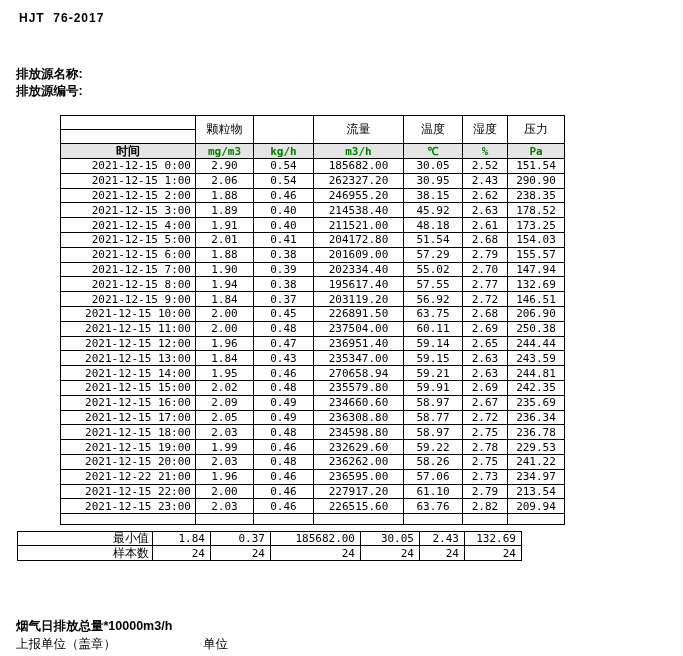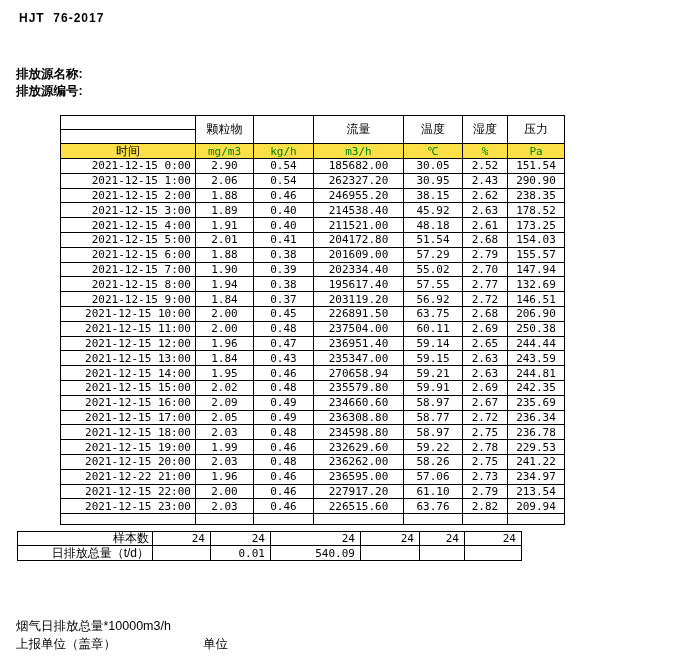--- a/index.html
+++ b/index.html
@@ -17,34 +17,34 @@
   table{border-collapse:collapse;table-layout:fixed;position:absolute;background:#fff;}
   td{border:1px solid #000;padding:0;overflow:hidden;white-space:nowrap;
      font-family:"DejaVu Sans Mono",monospace;font-size:11px;line-height:13px;}
 
   .main-table{left:17px;top:115px;margin-left:43px;}
   .summary-table{left:17px;top:531px;}
 
   tr.h1a td{height:13px;}
   tr.h1b td{height:13px;}
   td.ghdr{text-align:center;font-family:"Liberation Sans",sans-serif;font-size:12px;vertical-align:middle;}
-  tr.units td{background:#fde047;color:#008000;text-align:center;height:14px;font-size:11px;}
+  tr.units td{background:#e5e5e5;color:#008000;text-align:center;height:14px;font-size:11px;font-weight:bold;}
   tr.units td.time-hdr{color:#000;font-family:"Liberation Sans",sans-serif;font-size:12px;}
 
   tr.data-row td{height:13.8px;}
   tr.data-row td.c0{text-align:right;padding-right:4px;}
   tr.data-row td.c1,tr.data-row td.c2,tr.data-row td.c3,
   tr.data-row td.c4,tr.data-row td.c5,tr.data-row td.c6{text-align:center;}
   tr.empty-row td{height:10px;}
 
   tr.sum-row td{height:13.4px;}
   tr.sum-row td.lbl{text-align:right;padding-right:3px;font-family:"Liberation Sans",sans-serif;font-size:12px;}
   tr.sum-row td.val{text-align:right;padding-right:5px;}
 
-  .foot-note{position:absolute;left:16px;top:618px;font-size:12.5px;}
+  .foot-note{position:absolute;left:16px;top:618px;font-size:12.5px;font-weight:bold;}
   .foot-report{position:absolute;left:16px;top:636px;font-size:12.5px;}
   .foot-unit{position:absolute;left:203px;top:636px;font-size:12.5px;}
 </style>
 </head>
 <body>
 
 <div class="page">
 
   <div class="doc-code">HJT  76-2017</div>
   <div class="src-label src-name">排放源名称:</div>
@@ -317,36 +317,36 @@
       <col style="width:135px">
         <col style="width:58px">
         <col style="width:60px">
       <col style="width:90px">
         <col style="width:59px">
         <col style="width:45px">
         <col style="width:57px">
     </colgroup>
     <tbody id="summary-rows">
         <tr class="sum-row">
+          <td class="lbl">最小值</td>
+          <td class="val">1.84</td>
+          <td class="val">0.37</td>
+          <td class="val">185682.00</td>
+          <td class="val">30.05</td>
+          <td class="val">2.43</td>
+          <td class="val">132.69</td>
+        </tr>
+        <tr class="sum-row">
           <td class="lbl">样本数</td>
           <td class="val">24</td>
           <td class="val">24</td>
           <td class="val">24</td>
           <td class="val">24</td>
           <td class="val">24</td>
           <td class="val">24</td>
-        </tr>
-        <tr class="sum-row">
-          <td class="lbl">日排放总量（t/d）</td>
-          <td class="val"></td>
-          <td class="val">0.01</td>
-          <td class="val">540.09</td>
-          <td class="val"></td>
-          <td class="val"></td>
-          <td class="val"></td>
         </tr>
       </tbody>
   </table>
 
   <div class="foot-note">烟气日排放总量*10000m3/h</div>
   <div class="foot-report">上报单位（盖章）</div>
   <div class="foot-unit">单位</div>
 
 </div>
 

